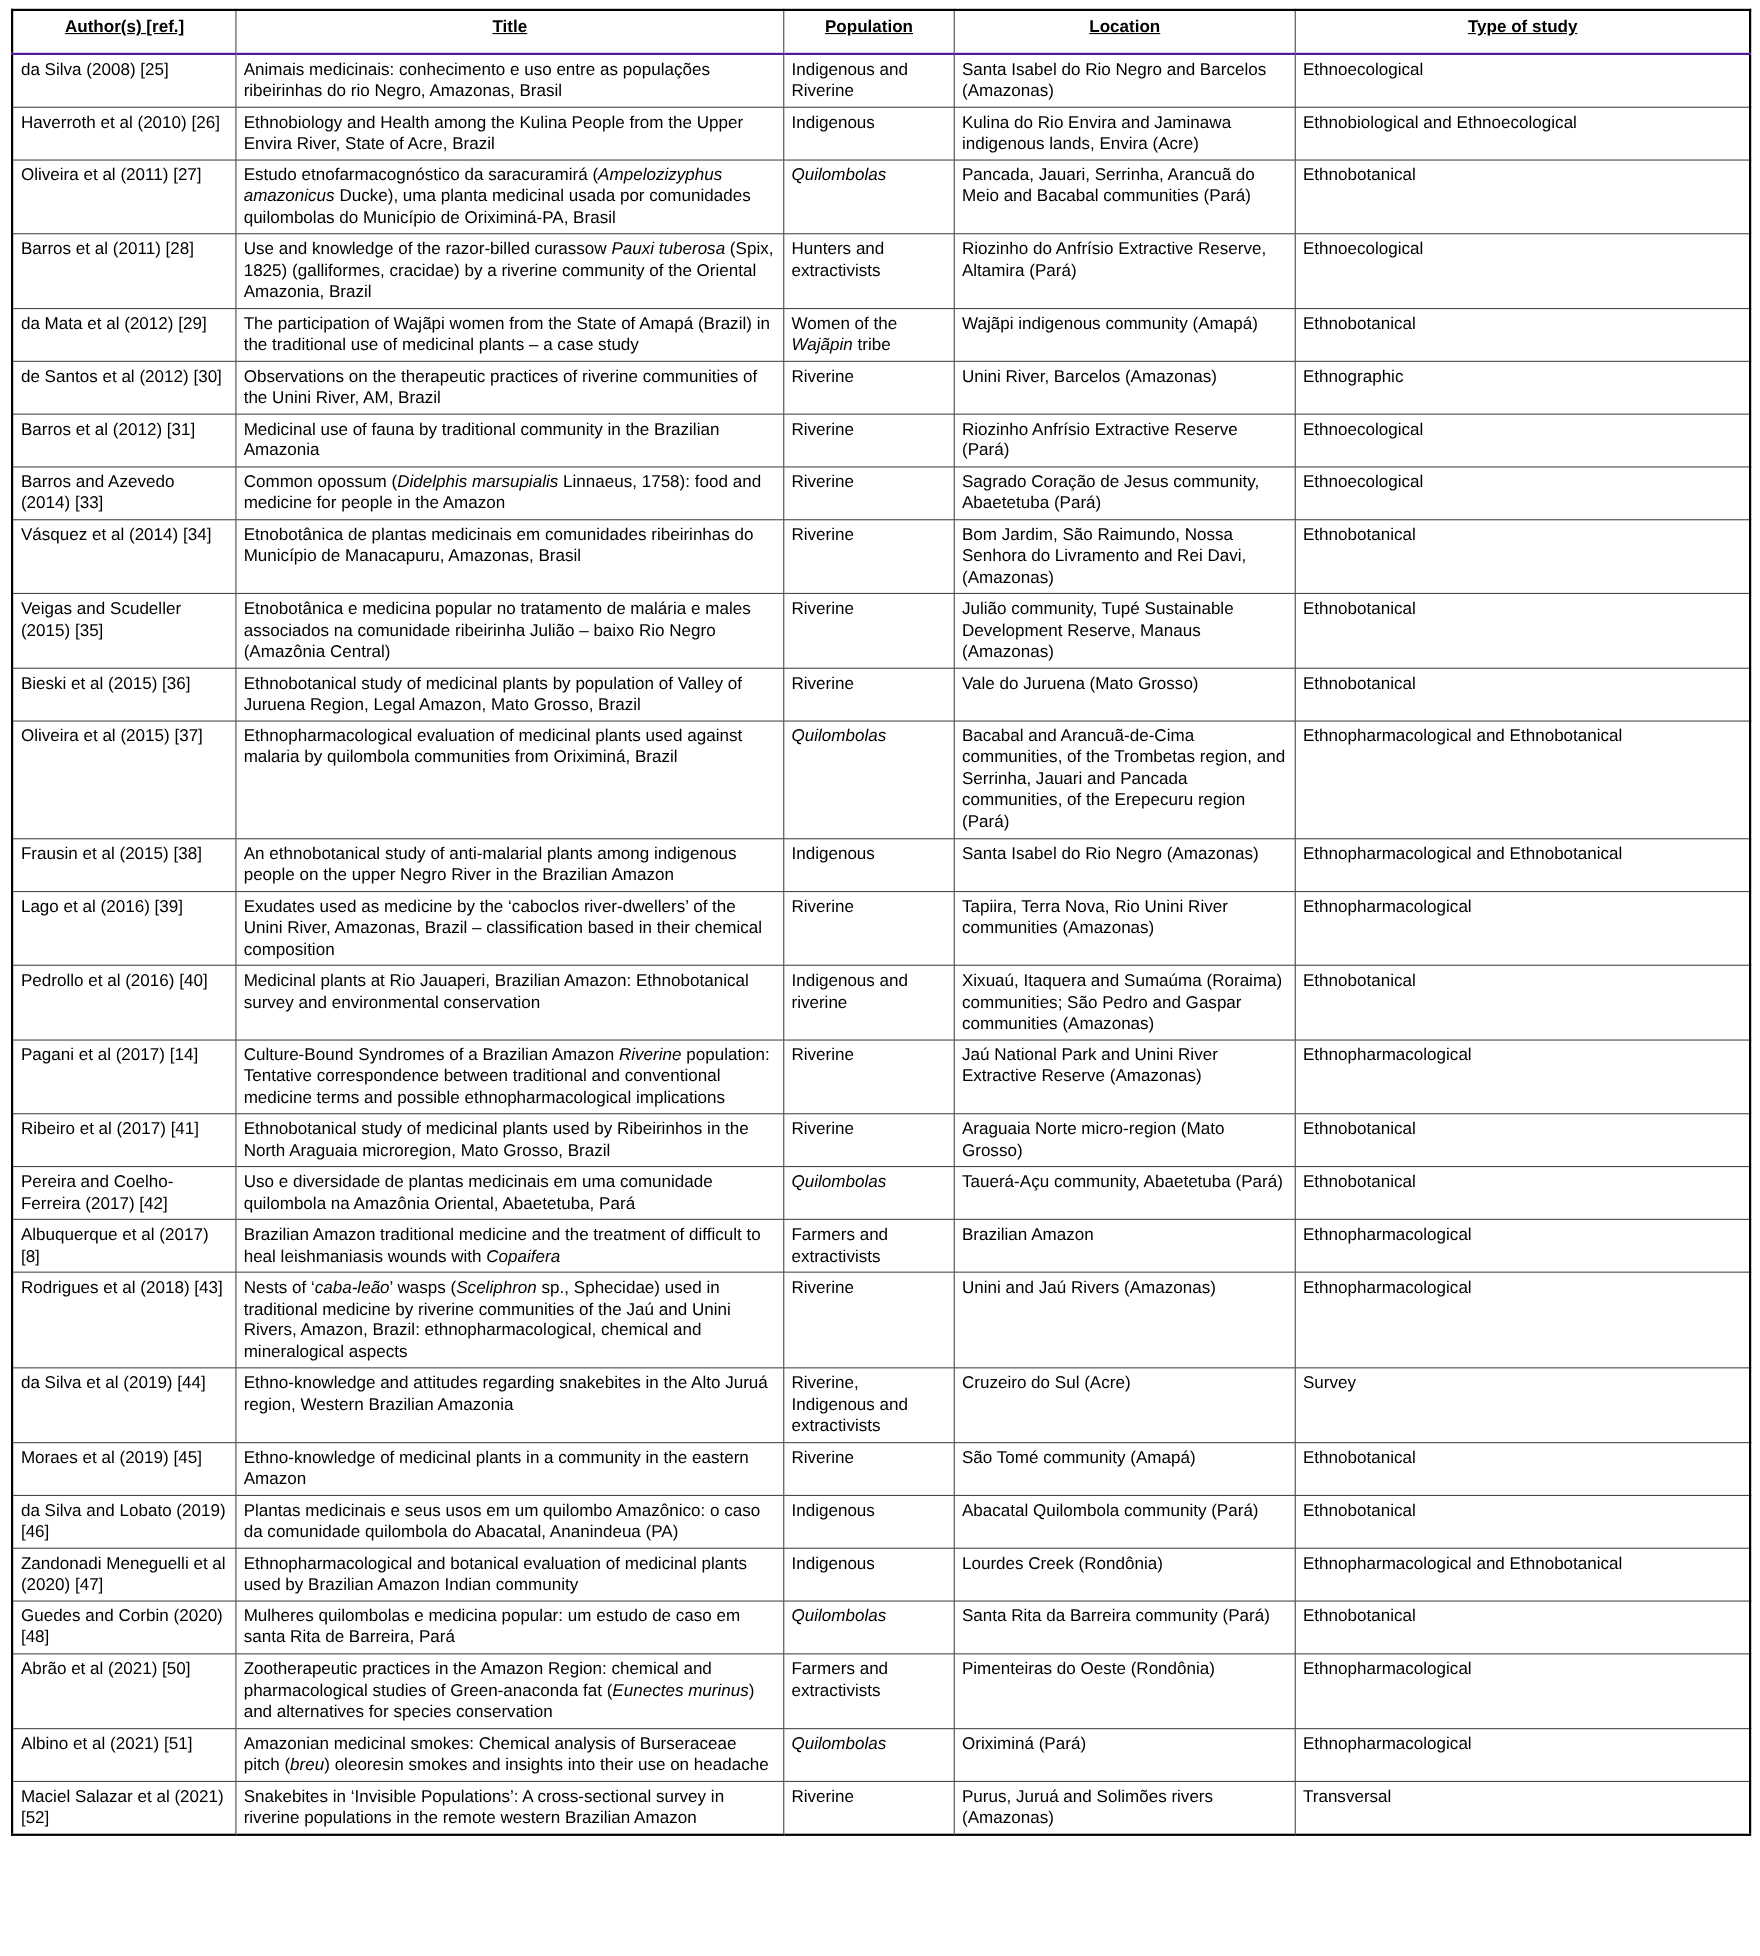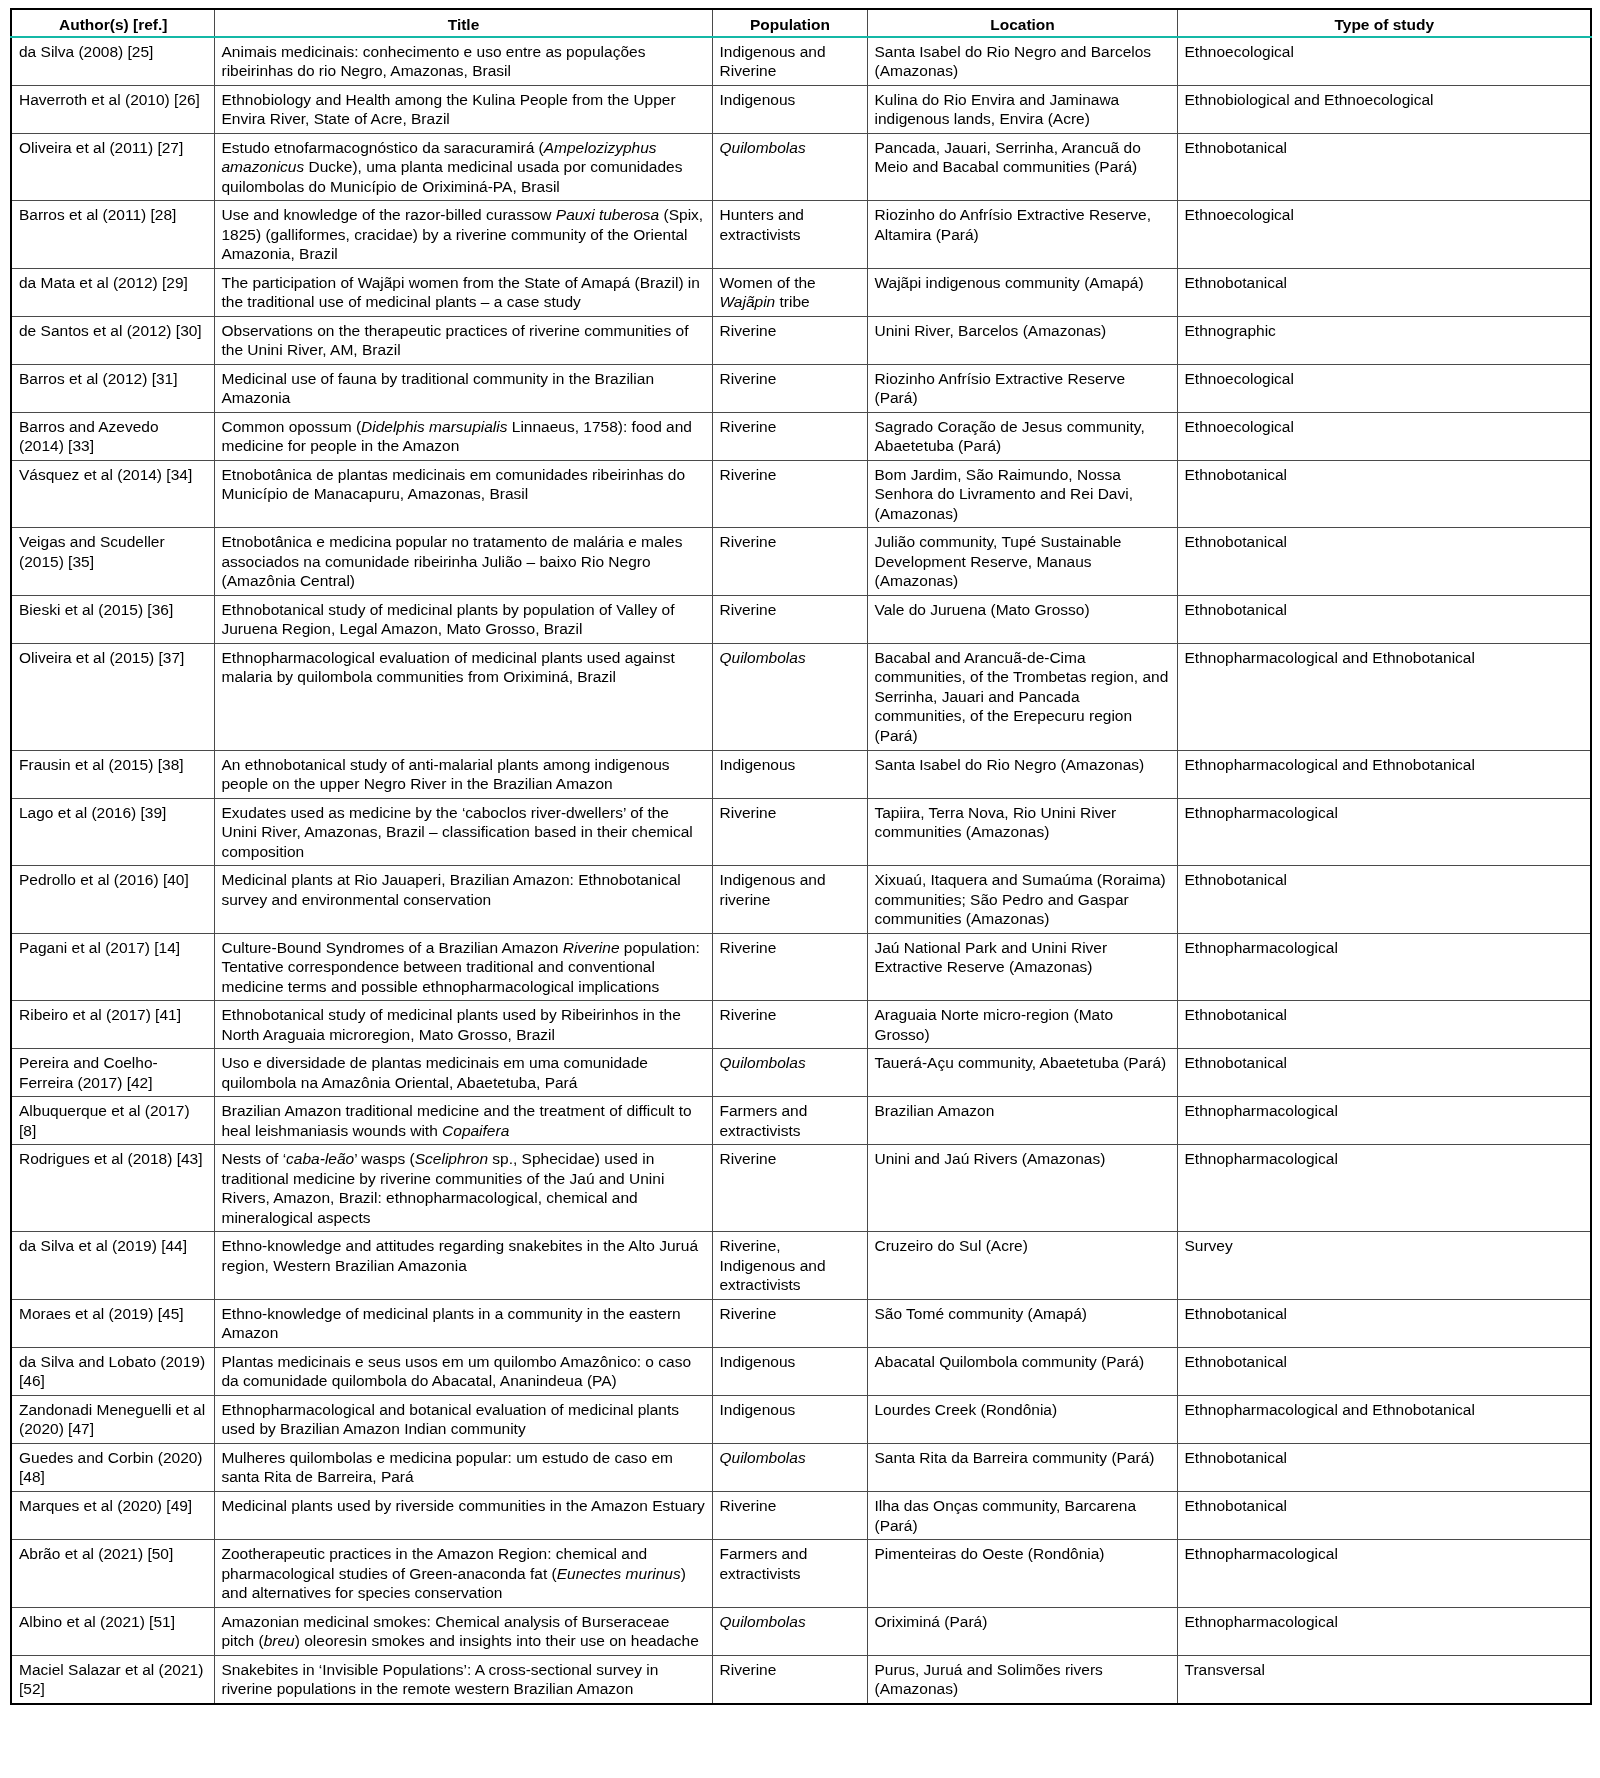--- a/index.html
+++ b/index.html
@@ -33,23 +33,24 @@
   table.study-table td {
     border: 1px solid #4a4a4a;
     vertical-align: top;
     font-size: 15.5px;
     line-height: 1.26;
     padding: 4px 6px 4px 7px;
   }
   table.study-table thead th {
     font-weight: bold;
     text-align: center;
-    border-bottom: 2px solid #14b8a6;
+    border-bottom: 2px solid #4c1d95;
     padding-top: 5px;
-    padding-bottom: 1px;
+    padding-bottom: 13px;
+    text-decoration: underline;
   }
   table.study-table thead th.left-head {
     text-align: center;
   }
   table.study-table tbody td {
     text-align: left;
   }
   table.study-table tbody tr:last-child td {
     border-bottom: 2px solid #000;
   }
@@ -246,27 +247,20 @@
           <td>Ethnopharmacological and Ethnobotanical</td>
         </tr>
         <tr>
           <td>Guedes and Corbin (2020) [48]</td>
           <td>Mulheres quilombolas e medicina popular: um estudo de caso em santa Rita de Barreira, Pará</td>
           <td><span class="it">Quilombolas</span></td>
           <td>Santa Rita da Barreira community (Pará)</td>
           <td>Ethnobotanical</td>
         </tr>
         <tr>
-          <td>Marques et al (2020) [49]</td>
-          <td>Medicinal plants used by riverside communities in the Amazon Estuary</td>
-          <td>Riverine</td>
-          <td>Ilha das Onças community, Barcarena (Pará)</td>
-          <td>Ethnobotanical</td>
-        </tr>
-        <tr>
           <td>Abrão et al (2021) [50]</td>
           <td>Zootherapeutic practices in the Amazon Region: chemical and pharmacological studies of Green-anaconda fat (<span class="it">Eunectes murinus</span>) and alternatives for species conservation</td>
           <td>Farmers and extractivists</td>
           <td>Pimenteiras do Oeste (Rondônia)</td>
           <td>Ethnopharmacological</td>
         </tr>
         <tr>
           <td>Albino et al (2021) [51]</td>
           <td>Amazonian medicinal smokes: Chemical analysis of Burseraceae pitch (<span class="it">breu</span>) oleoresin smokes and insights into their use on headache</td>
           <td><span class="it">Quilombolas</span></td>

